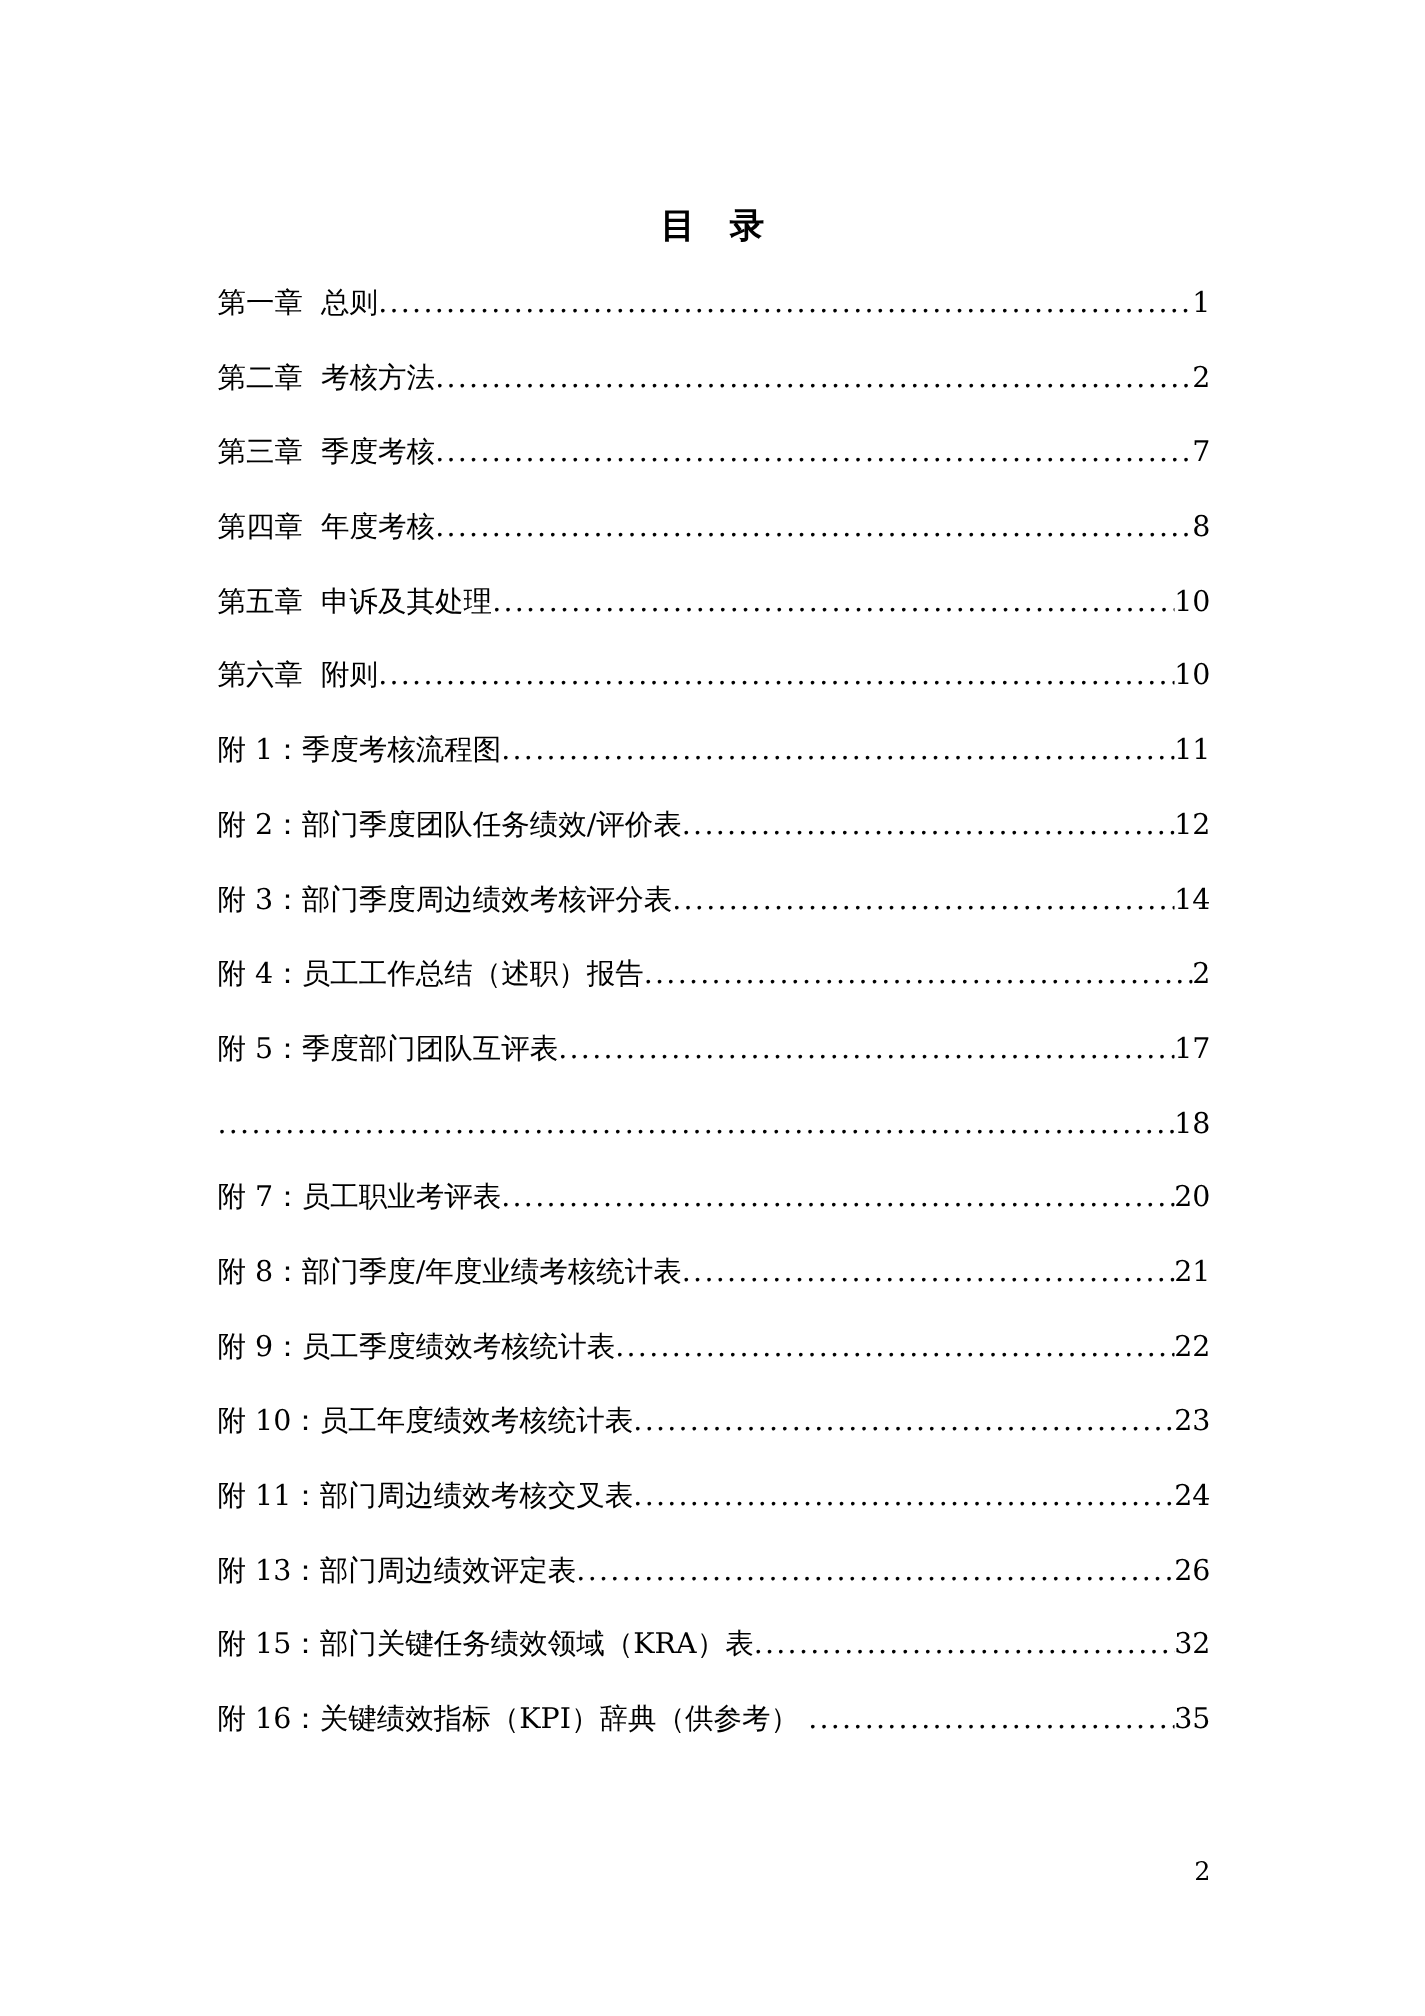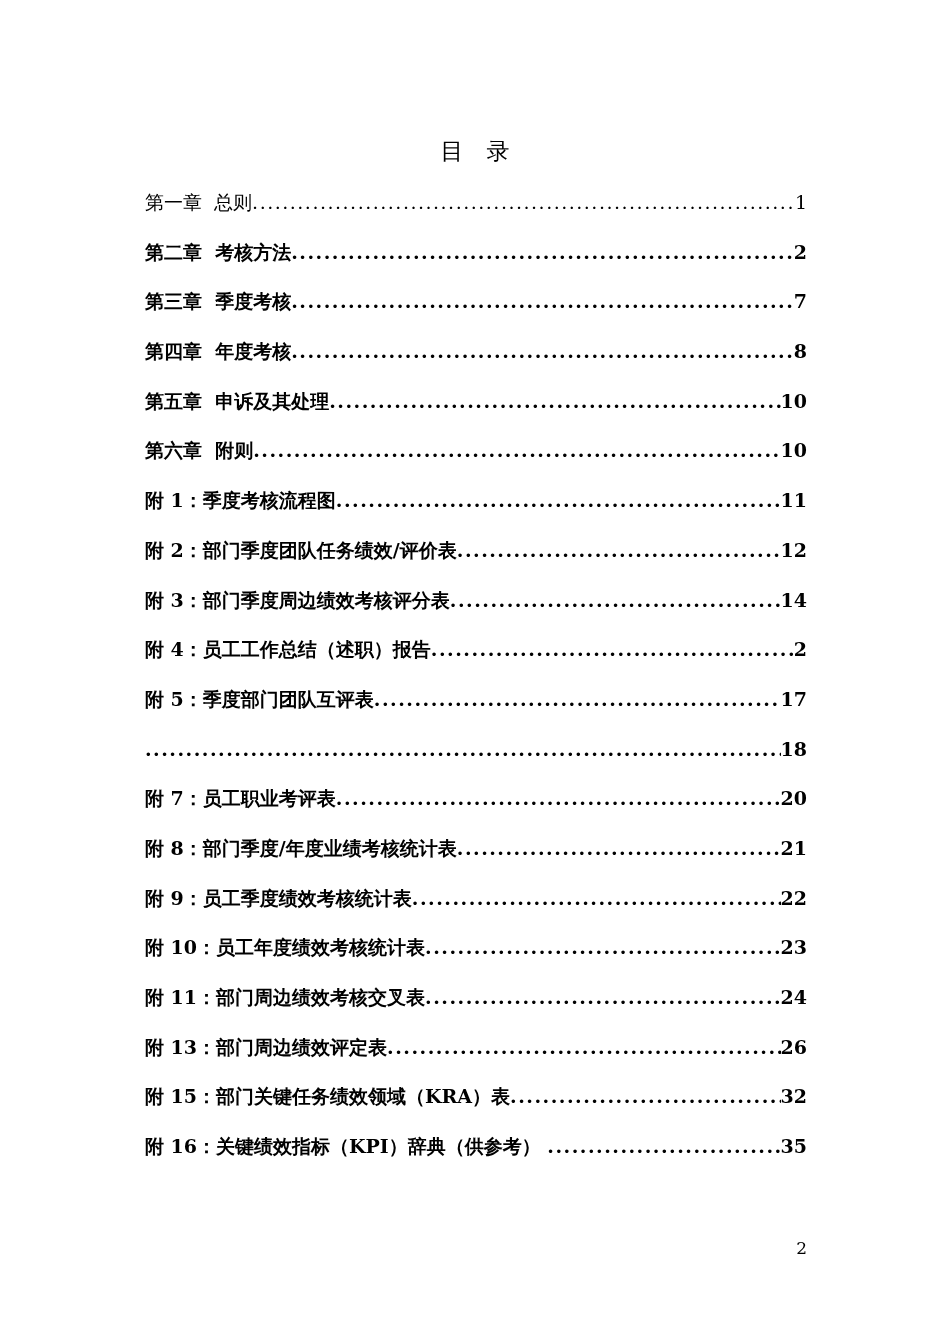--- a/index.html
+++ b/index.html
@@ -16,36 +16,36 @@
     background: #ffffff;
     overflow: hidden;
   }
   .doc-title {
     position: absolute;
     top: 136px;
     left: 0;
     width: 100%;
     text-align: center;
     font-size: 23px;
-    font-weight: normal;
+    font-weight: bold;
     line-height: 30px;
   }
   .toc-list {
     position: absolute;
     top: 178px;
     left: 145px;
     right: 143px;
   }
   .toc-row {
     display: flex;
     align-items: baseline;
     height: 49.7px;
     line-height: 49.7px;
     font-size: 19px;
-    font-weight: bold;
+    font-weight: normal;
     cursor: pointer;
   }
   .toc-row.regular { font-weight: normal; align-items: center; }
   .toc-label { white-space: pre; flex: 0 0 auto; }
   .toc-dots {
     flex: 1 1 auto;
     overflow: hidden;
     white-space: nowrap;
   }
   .toc-dots::after {

